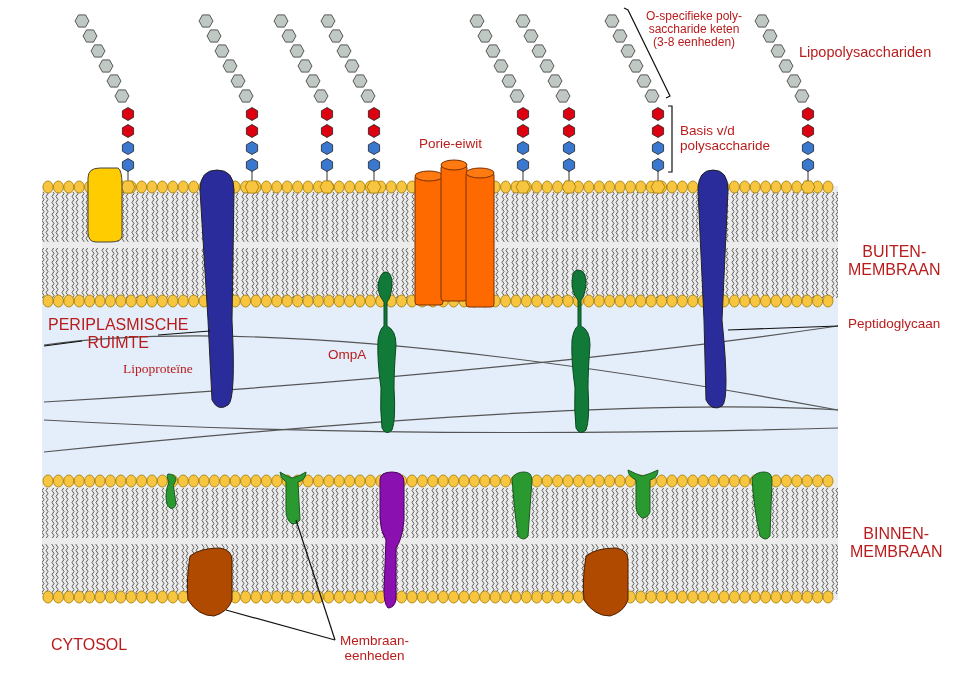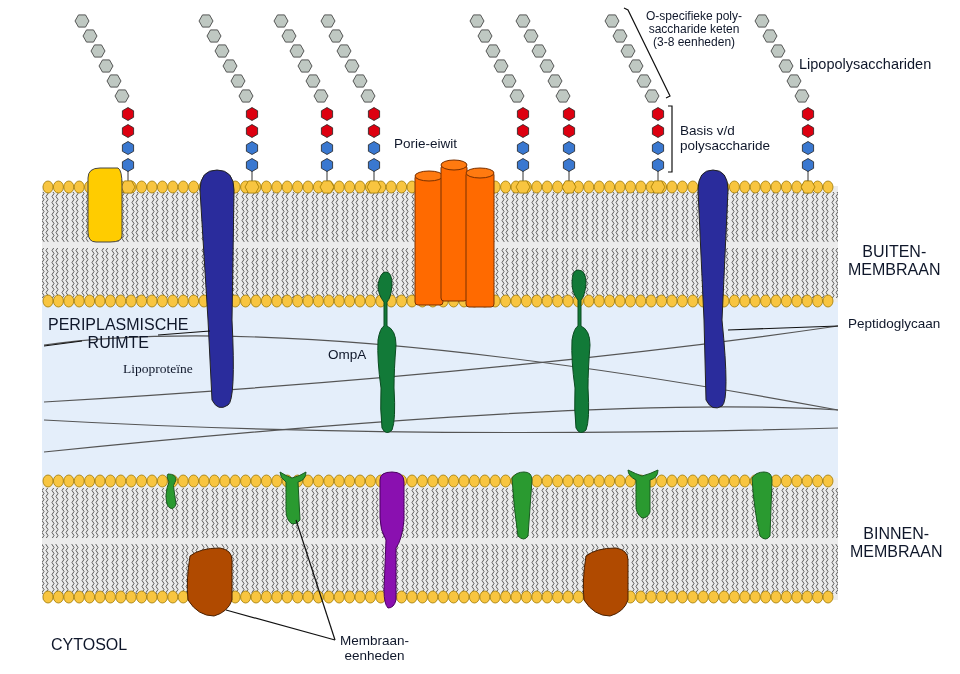--- a/index.html
+++ b/index.html
@@ -1,19 +1,19 @@
 <!DOCTYPE html>
 <html><head>
 <meta charset="utf-8">
 <style>
   html, body { margin:0; padding:0; background:#ffffff; }
   body { width:960px; height:674px; overflow:hidden; position:relative;
          font-family:"Liberation Sans", sans-serif; }
   #diagram { position:absolute; left:0; top:0; width:960px; height:674px; }
-  .lbl { position:absolute; color:#0f172a; white-space:nowrap; line-height:1.1; }
+  .lbl { position:absolute; color:#b91c1c; white-space:nowrap; line-height:1.1; }
   .lbl-lg { font-size:16px; }
   .lbl-md { font-size:13.5px; }
   .lbl-sm { font-size:12px; text-align:center; }
   .ctr { text-align:center; }
 </style>
 </head>
 <body>
 
 <svg id="diagram" viewBox="0 0 960 674" xmlns="http://www.w3.org/2000/svg">
   <defs>
@@ -506,26 +506,26 @@
     <path d="M226 610 L335 640"></path>
     <path d="M296 520 L335 640"></path>
   </g>
 </svg>
 
 <div class="lbl lbl-sm" style="left:646px;top:10px;">
   <div>O-specifieke poly-</div>
   <div>saccharide keten</div>
   <div>(3-8 eenheden)</div>
 </div>
-<div class="lbl lbl-md" style="left:799px;top:57px;font-size:14.5px;">Lipopolysacchariden</div>
+<div class="lbl lbl-md" style="left:799px;top:45px;font-size:14.5px;">Lipopolysacchariden</div>
 <div class="lbl lbl-md" style="left:680px;top:124px;">
   <div>Basis v/d</div>
   <div>polysaccharide</div>
 </div>
-<div class="lbl lbl-md" style="left:394px;top:137px;">Porie-eiwit</div>
+<div class="lbl lbl-md" style="left:419px;top:137px;">Porie-eiwit</div>
 <div class="lbl lbl-lg ctr" style="left:848px;top:227px;margin-top:16px;">
   <div>BUITEN-</div>
   <div>MEMBRAAN</div>
 </div>
 <div class="lbl lbl-lg ctr" style="left:48px;top:316px;">
   <div>PERIPLASMISCHE</div>
   <div>RUIMTE</div>
 </div>
 <div class="lbl lbl-md" style="left:123px;top:362px;font-family:Liberation Serif, serif;">Lipoproteïne</div>
 <div class="lbl lbl-md" style="left:328px;top:348px;">OmpA</div>

